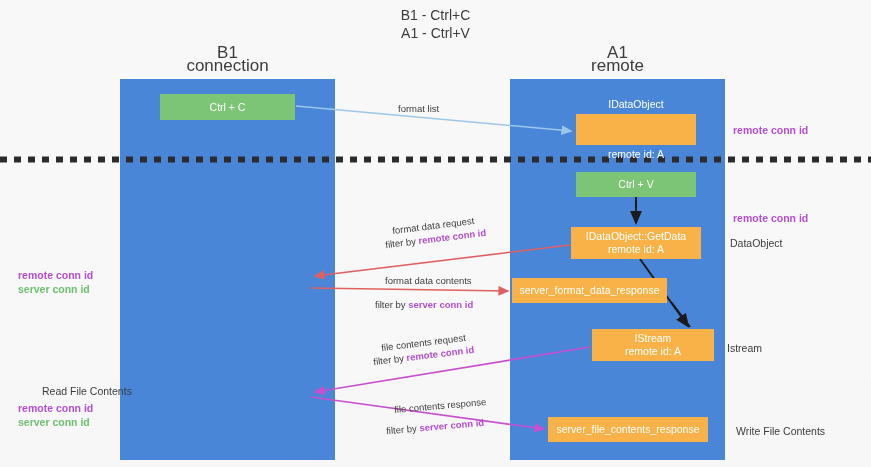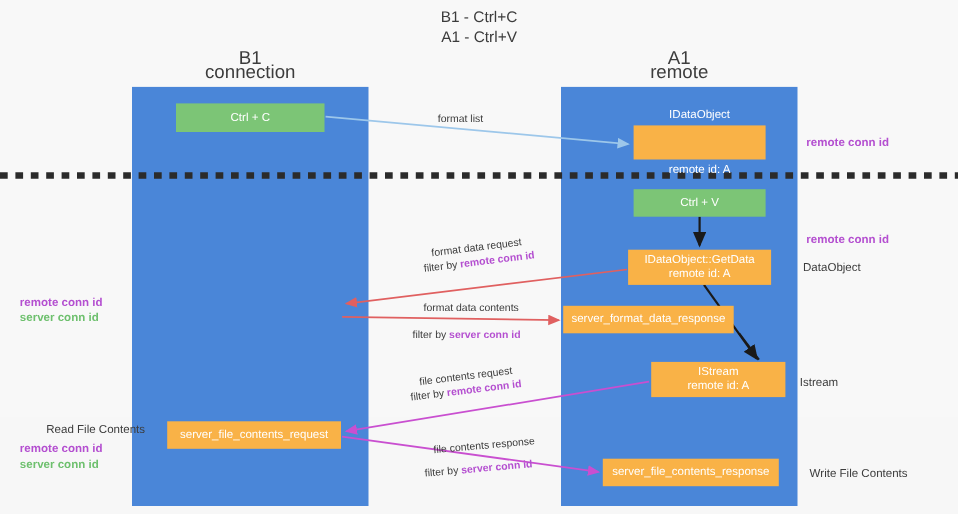--- a/index.html
+++ b/index.html
@@ -197,23 +197,20 @@
 
   <div class="abs box orange" id="box-sfdresp">
     <span>server_format_data_response</span>
   </div>
 
   <div class="abs box orange" id="box-istream">
     <span>IStream</span>
     <span class="l2">remote id: A</span>
   </div>
 
-  <div class="abs box orange" id="box-sfcreq">
-    <span>server_file_contents_request</span>
-  </div>
 
   <div class="abs box orange" id="box-sfcresp">
     <span>server_file_contents_response</span>
   </div>
 
   <div class="abs edge-label" id="el-formatlist">
     <span>format list</span>
   </div>
 
   <div class="abs edge-label" id="el-fdreq">

